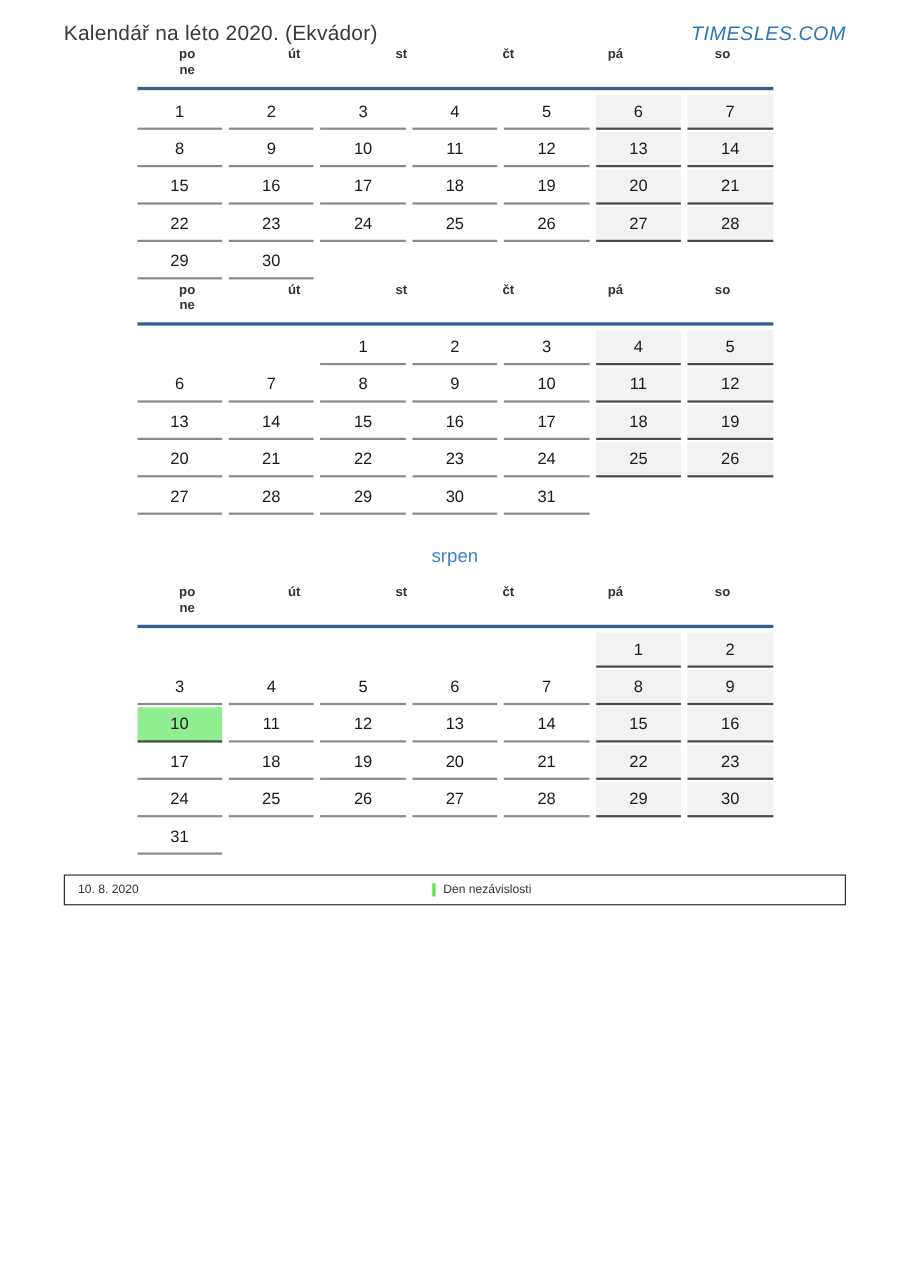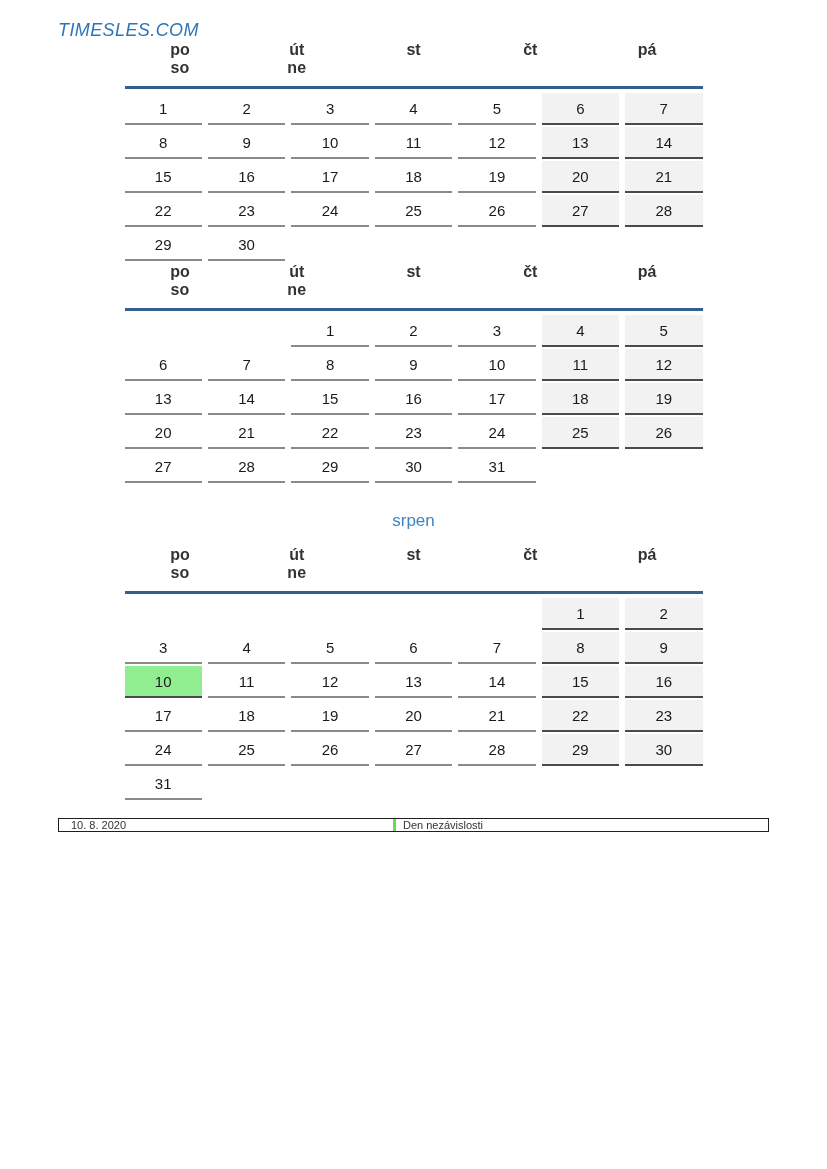--- a/index.html
+++ b/index.html
@@ -33,57 +33,58 @@
     text-decoration:none;letter-spacing:0.4px;font-style:italic;
   }
   .month{width:578px;margin:0 auto;}
   .month-title{
     text-align:center;
     font-size:17px;font-weight:400;
     color:var(--accent-blue);
     margin-top:26px;margin-bottom:15px;
   }
   .weekdays{
-    display:grid;grid-template-columns:repeat(5,1fr);column-gap:6px;
+    display:grid;grid-template-columns:repeat(6,1fr);column-gap:6px;
     text-align:center;
-    font-size:16px;font-weight:700;color:#333;
+    font-size:12px;font-weight:700;color:#333;
     padding-bottom:9px;
   }
   .headline{height:3px;background:var(--header-line);}
   .weeks{margin-top:4px;}
   .week{display:grid;grid-template-columns:repeat(7,1fr);column-gap:6px;}
   .cell{
     height:32px;margin-bottom:2px;
     display:flex;align-items:center;justify-content:center;
     font-size:15px;color:#1a1a1a;
     border-bottom:2px solid #8a8a8a;
   }
   .cell.empty{border-bottom:2px solid transparent;}
   .cell.weekend{background:var(--weekend-bg);border-bottom:2px solid #4a4a4a;}
   .cell.weekend.empty{background:transparent;border-bottom:2px solid transparent;}
   .cell.highlight{background:var(--highlight-green);border-bottom:2px solid #4a4a4a;}
   .legend{
     width:711px;margin:16px auto 0;
     border:1px solid #1f1f1f;
-    height:14px;
+    height:28px;
     display:flex;align-items:center;
     font-size:11px;color:#333;
     padding:0 12px;
   }
   .legend-date{flex:0 0 47%;}
   .legend-marker{
     display:inline-block;width:3px;height:12px;
     background:var(--legend-marker);
     margin-right:7px;
   }
 </style>
 </head>
 <body>
 
 <header class="page-header">
+  <h1 class="page-title">Kalendář na léto 2020. (Ekvádor)</h1>
   <a class="brand" href="#">TIMESLES.COM</a>
 </header>
 
 <main>
   <div>
       <section class="month">
         <div class="weekdays">
           <span class="weekday">po</span>
           <span class="weekday">út</span>
           <span class="weekday">st</span>

